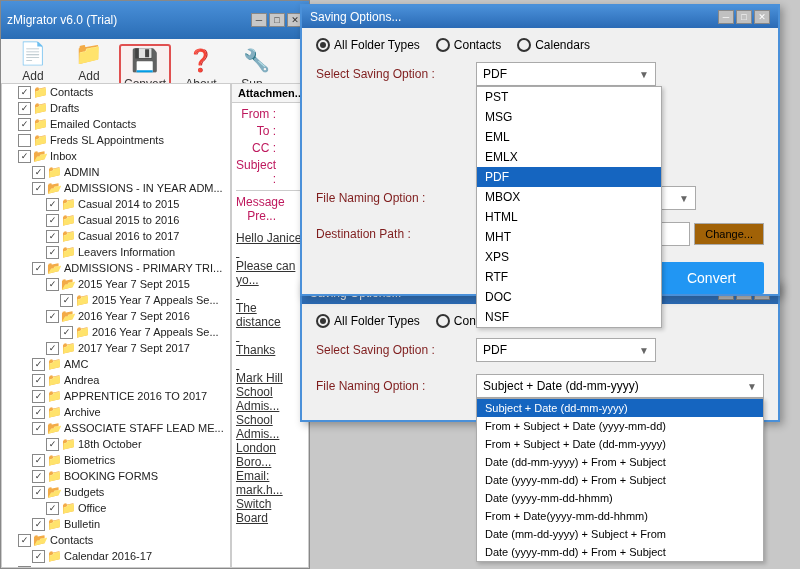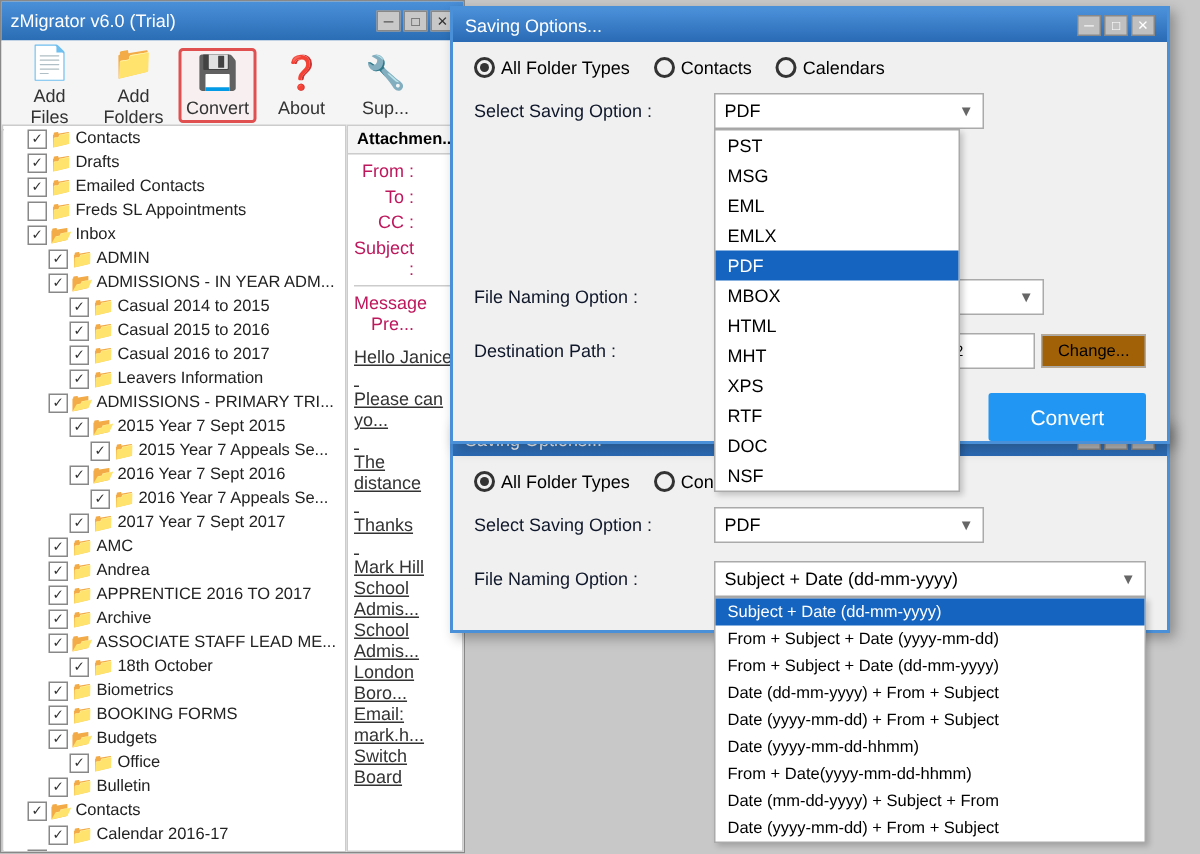--- a/index.html
+++ b/index.html
@@ -9,21 +9,21 @@
     .app-window {
       position: absolute;
       top: 0; left: 0;
       width: 310px; height: 569px;
       background: #f0f0f0;
       border: 1px solid #888;
     }
     .title-bar {
       background: linear-gradient(to bottom, #4a90d9, #2a6db5);
       color: white;
-      height: 26px;
+      height: 38px;
       display: flex;
       align-items: center;
       padding: 0 6px;
       font-size: 11px;
       justify-content: space-between;
     }
     .title-bar-controls { display: flex; gap: 2px; }
     .title-btn {
       width: 16px; height: 14px;
       background: #c8c8c8;
@@ -166,21 +166,21 @@
       border-radius: 50%;
       background: #333;
     }
     .form-row {
       display: flex; align-items: center;
       margin-bottom: 12px;
     }
     .form-label {
       width: 160px;
       font-size: 12px;
-      color: #0f172a;
+      color: #7f1d1d;
       flex-shrink: 0;
     }
     .form-control {
       flex: 1;
       position: relative;
     }
     .select-box {
       width: 180px;
       height: 24px;
       border: 1px solid #aaa;
@@ -190,21 +190,21 @@
       display: flex; align-items: center; justify-content: space-between;
       position: relative;
     }
     .select-arrow {
       font-size: 10px; color: #666;
     }
     
     .dropdown-menu {
       position: absolute;
       top: 24px; left: 0;
-      width: 164px;
+      width: 186px;
       background: white;
       border: 1px solid #aaa;
       z-index: 20;
       box-shadow: 2px 2px 4px rgba(0,0,0,0.2);
     }
     .dropdown-item {
       padding: 3px 8px;
       font-size: 12px;
       cursor: pointer;
     }

